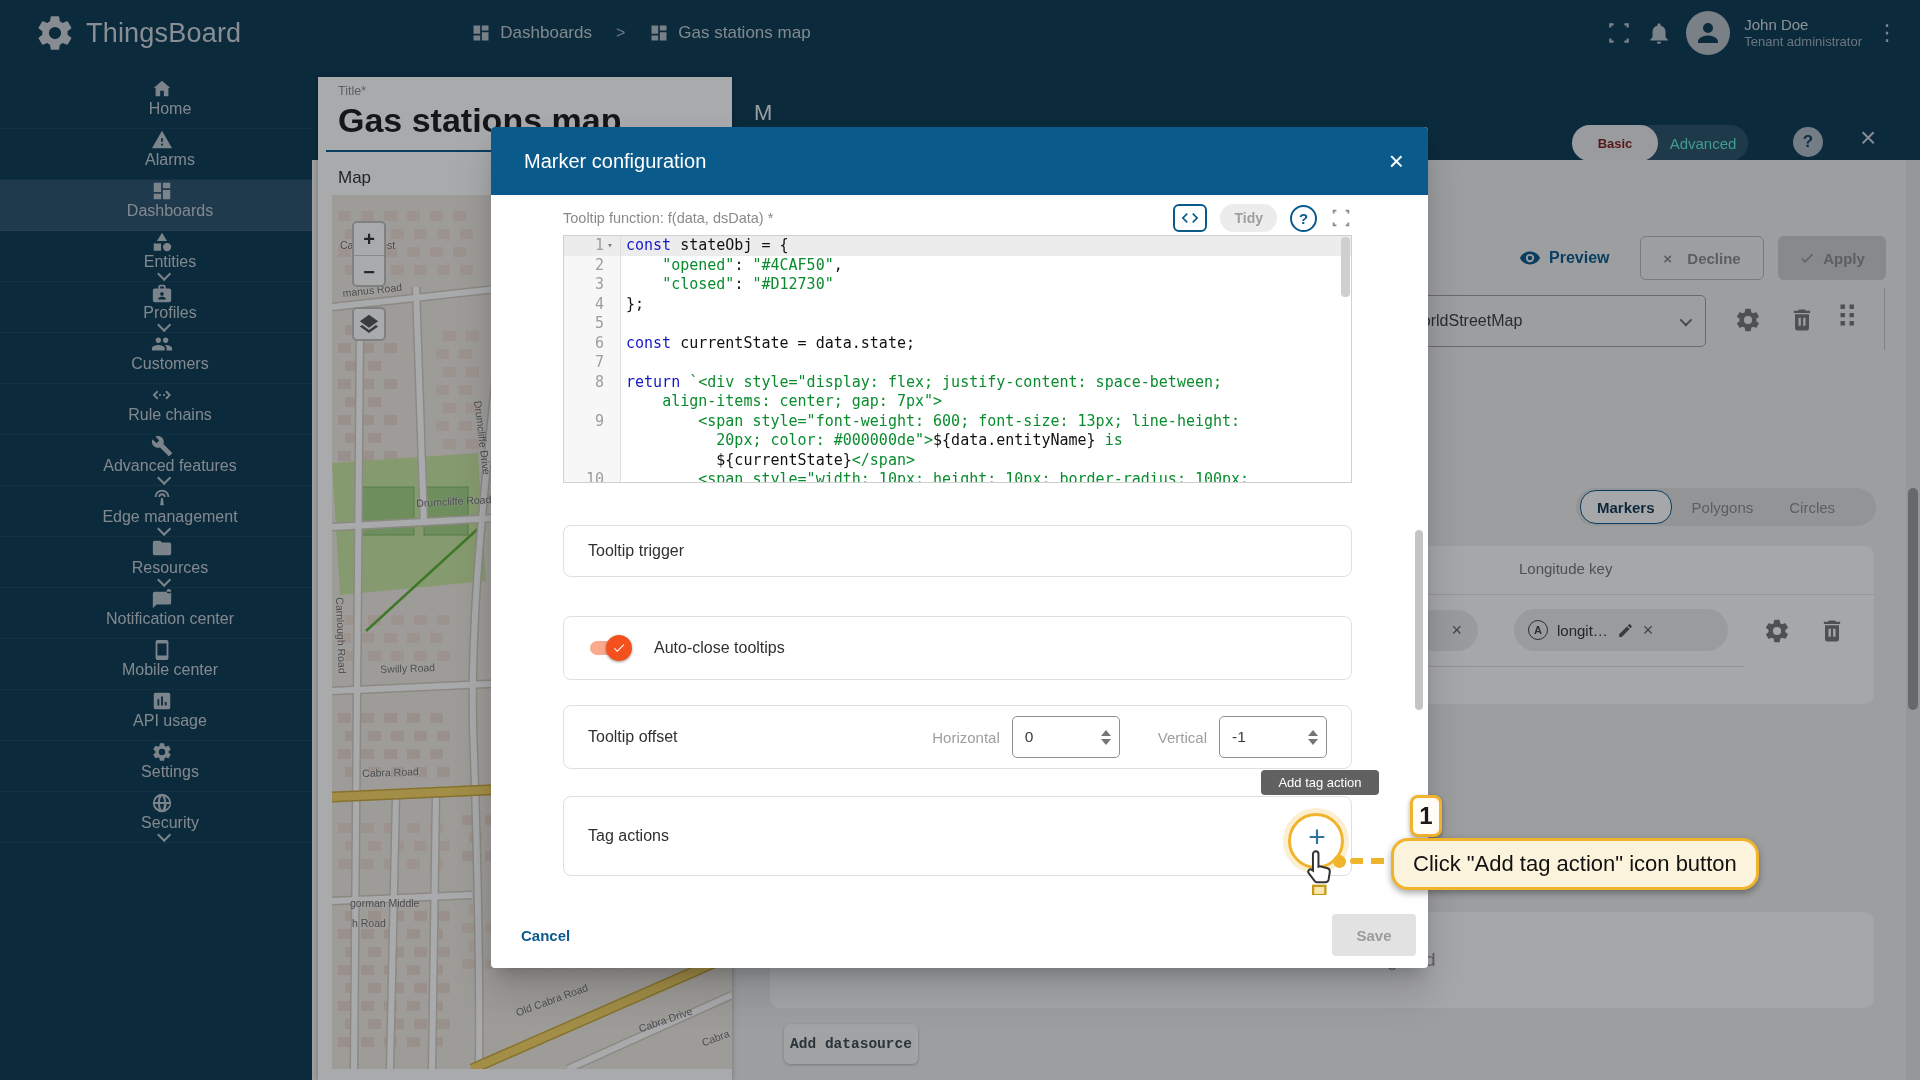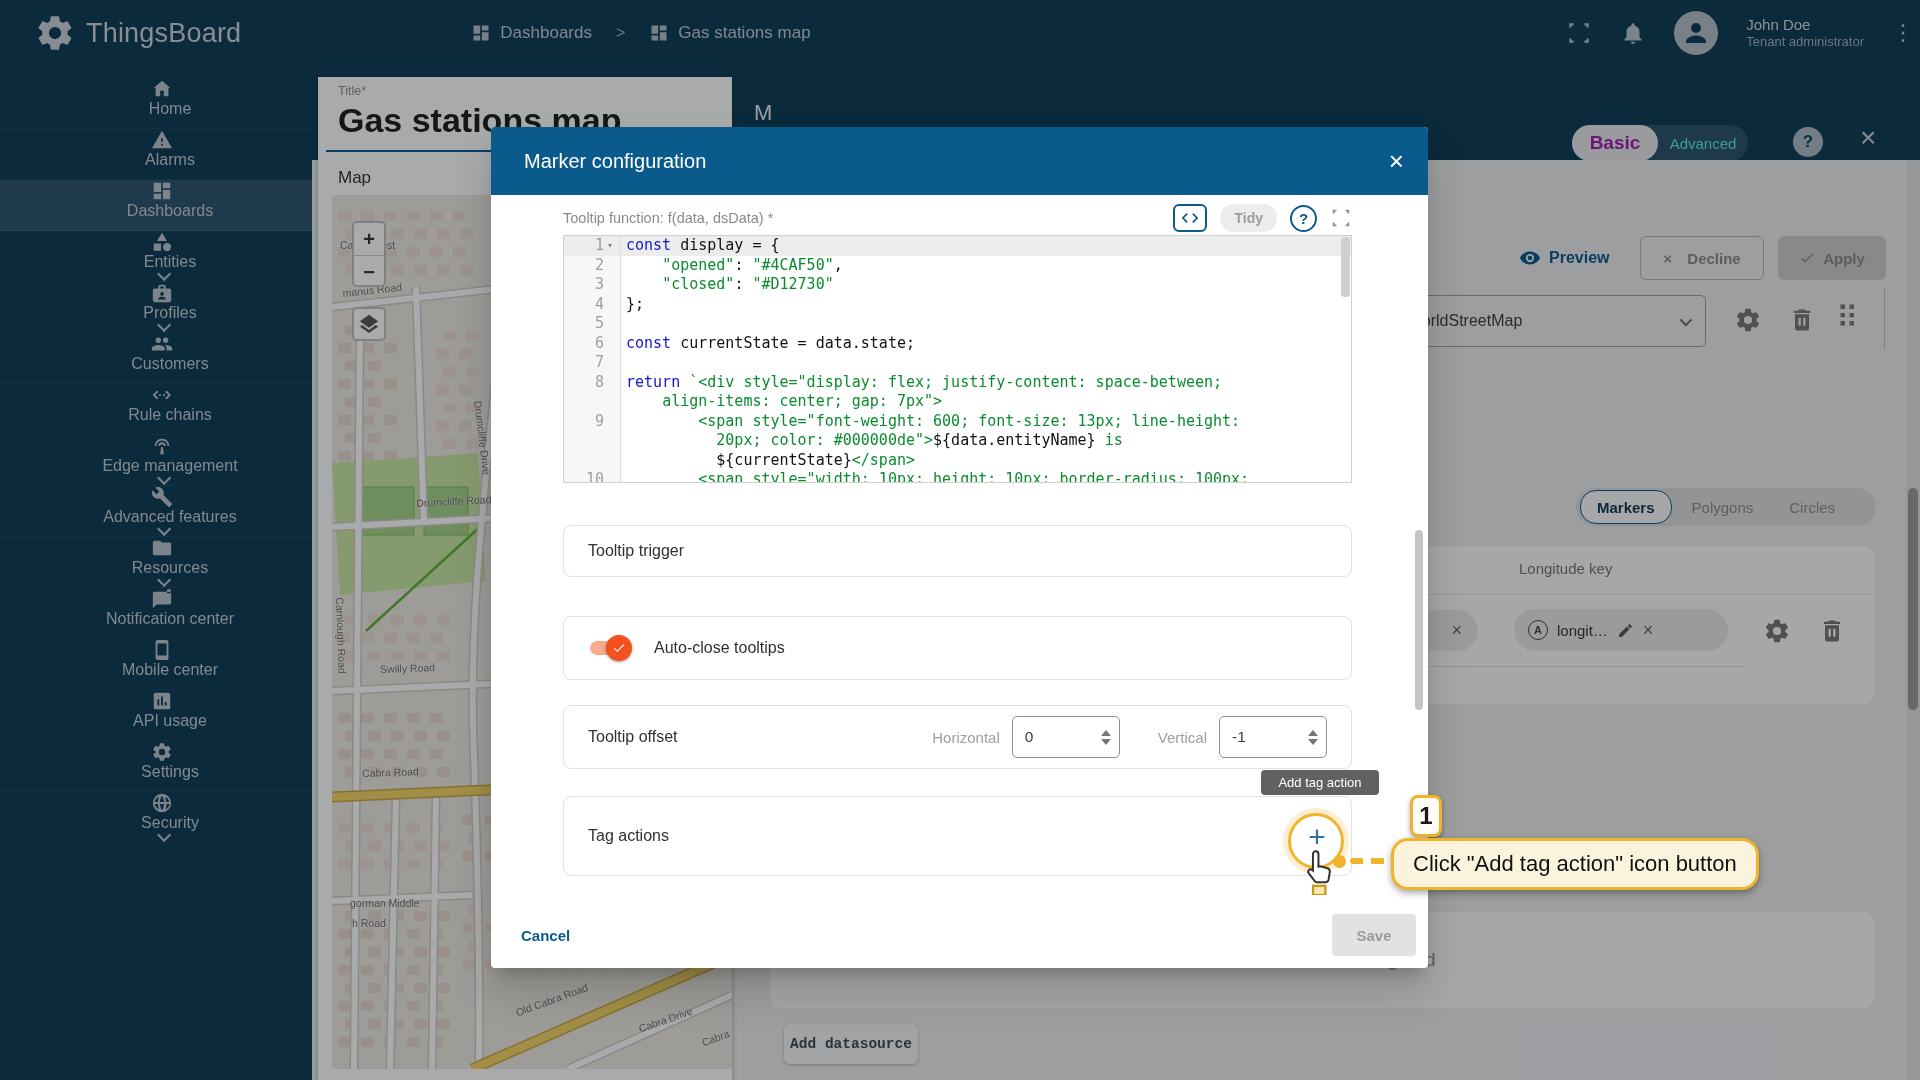--- a/index.html
+++ b/index.html
@@ -9,21 +9,21 @@
 
   
   #top-header { position:absolute; left:0; top:0; width:1920px; height:66px; background:#0d3b54; z-index:3; display:flex; align-items:center; }
   .logo-wrap { display:flex; align-items:center; margin-left:34px; color:#c9d2d8; }
   .logo-wrap svg { width:42px; height:42px; }
   .logo-text { font-size:27px; color:#ccd4d9; margin-left:10px; letter-spacing:.2px; }
   .crumbs { display:flex; align-items:center; margin-left:230px; color:#c2ccd2; }
   .crumb { display:flex; align-items:center; gap:9px; font-size:17px; font-weight:500; }
   .crumb svg { width:20px; height:20px; color:#b3bfc7; }
   .crumb-sep { margin:0 24px; font-size:16px; color:#a9b6be; }
-  .header-right { position:absolute; right:0; top:0; height:66px; display:flex; align-items:center; gap:28px; padding-right:12px; }
+  .header-right { position:absolute; right:0; top:0; height:66px; display:flex; align-items:center; gap:14px; padding-right:28px; }
   .hicon { color:#b9c4cc; width:26px; height:26px; }
   .hicon svg { width:26px; height:26px; }
   .avatar { width:44px; height:44px; border-radius:50%; background:#b6c0c7; display:flex; align-items:center; justify-content:center; color:#0d3b54; }
   .avatar svg { width:30px; height:30px; }
   .user-meta { line-height:1.25; }
   .user-name { font-size:15px; color:#d3dade; }
   .user-role { font-size:13px; color:#9fb0bb; }
   .vdots { color:#b9c4cc; font-size:22px; letter-spacing:0; line-height:8px; text-align:center; width:16px; }
 
   
@@ -31,21 +31,21 @@
   .side-item { height:51px; display:flex; align-items:center; padding:0 18px 0 30px; color:#c4ccd2; border-bottom:1px solid rgba(255,255,255,.06); cursor:pointer;flex-direction:column; }
   .side-item.active { background:#2c536c; }
   .side-ic { width:22px; height:22px; color:#b9c4cc; flex:none; }
   .side-label { margin-left:16px; font-size:16px; font-weight:500; flex:1; white-space:nowrap; }
   .chev { width:10px; height:10px; border-right:2px solid #b9c4cc; border-bottom:2px solid #b9c4cc; transform:rotate(45deg) translateY(-3px); flex:none; }
 
   
   #widget-strip { position:absolute; left:312px; top:66px; width:1608px; height:94px; background:#0d3b54; z-index:1; }
   .title-frag { position:absolute; left:442px; top:34px; color:#e7edf1; font-size:22px; font-weight:500; }
   .mode-toggle { position:absolute; left:1260px; top:59px; width:176px; height:36px; background:rgba(255,255,255,.12); border-radius:18px; display:flex; align-items:center; }
-  .mode-basic { width:86px; height:36px; background:#e6e9eb; border-radius:18px; color:#a21caf; font-size:19px; font-weight:600; display:flex; align-items:center; justify-content:center; }
+  .mode-basic { width:86px; height:36px; background:#e6e9eb; border-radius:18px; color:#7f1d1d; font-size:13px; font-weight:600; display:flex; align-items:center; justify-content:center; }
   .mode-adv { flex:1; text-align:center; color:#5eead4; font-size:15px; font-weight:500; }
   .strip-help { position:absolute; left:1481px; top:61px; width:30px; height:30px; border-radius:50%; background:#aebbc4; color:#12405c; font-size:17px; font-weight:700; display:flex; align-items:center; justify-content:center; }
   .strip-close { position:absolute; left:1548px; top:56px; color:#c8d1d7; font-size:28px; }
 
   #config-panel { position:absolute; left:312px; top:160px; width:1608px; height:920px; background:#ededed; z-index:1; }
   .cp-preview { position:absolute; left:1207px; top:87px; display:flex; align-items:center; gap:8px; color:#0b5a8c; font-weight:700; font-size:16px; }
   .cp-preview svg { width:22px; height:22px; }
   .cp-btn { position:absolute; height:44px; border-radius:6px; display:flex; align-items:center; justify-content:center; gap:8px; font-size:15px; font-weight:600; }
   .cp-decline { left:1328px; top:76px; width:124px; border:1px solid #b5b5b5; color:#8a8a8a; }
   .cp-apply { left:1466px; top:76px; width:108px; background:#cccccc; color:#8b8b8b; }
@@ -252,30 +252,30 @@
           <span class="side-label">Customers</span>
         </div>
         <div class="side-item">
           <svg class="side-ic" viewBox="0 0 24 24" fill="currentColor">
             <path d="M4.6 12 8 8.6 6.6 7.2 1.8 12l4.8 4.8L8 15.4zM15.4 8.6 19 12l-3.4 3.4 1.4 1.4 4.8-4.8-4.8-4.8zM9.8 13.2a1.2 1.2 0 1 1 0-2.4 1.2 1.2 0 0 1 0 2.4zm4.4 0a1.2 1.2 0 1 1 0-2.4 1.2 1.2 0 0 1 0 2.4z"></path>
           </svg>
           <span class="side-label">Rule chains</span>
         </div>
         <div class="side-item">
           <svg class="side-ic" viewBox="0 0 24 24" fill="currentColor">
+            <path d="M22.7 19l-9.1-9.1c.9-2.3.4-5-1.5-6.9-2-2-5-2.4-7.4-1.3L9 6 6 9 1.6 4.7C.4 7.1.9 10.1 2.9 12.1c1.9 1.9 4.6 2.4 6.9 1.5l9.1 9.1c.4.4 1 .4 1.4 0l2.3-2.3c.5-.4.5-1.1.1-1.4z"></path>
+          </svg>
+          <span class="side-label">Advanced features</span>
+          <span class="chev"></span>
+        </div>
+        <div class="side-item">
+          <svg class="side-ic" viewBox="0 0 24 24" fill="currentColor">
             <path d="M12 4a8 8 0 0 0-8 8h2a6 6 0 0 1 12 0h2a8 8 0 0 0-8-8zm0 4a4 4 0 0 0-4 4h2a2 2 0 0 1 4 0h2a4 4 0 0 0-4-4zm-1 5h2l1 8h-4z"></path>
           </svg>
           <span class="side-label">Edge management</span>
-          <span class="chev"></span>
-        </div>
-        <div class="side-item">
-          <svg class="side-ic" viewBox="0 0 24 24" fill="currentColor">
-            <path d="M22.7 19l-9.1-9.1c.9-2.3.4-5-1.5-6.9-2-2-5-2.4-7.4-1.3L9 6 6 9 1.6 4.7C.4 7.1.9 10.1 2.9 12.1c1.9 1.9 4.6 2.4 6.9 1.5l9.1 9.1c.4.4 1 .4 1.4 0l2.3-2.3c.5-.4.5-1.1.1-1.4z"></path>
-          </svg>
-          <span class="side-label">Advanced features</span>
           <span class="chev"></span>
         </div>
         <div class="side-item">
           <svg class="side-ic" viewBox="0 0 24 24" fill="currentColor">
             <path d="M10 4H4a2 2 0 0 0-2 2v12a2 2 0 0 0 2 2h16a2 2 0 0 0 2-2V8a2 2 0 0 0-2-2h-8z"></path>
           </svg>
           <span class="side-label">Resources</span>
           <span class="chev"></span>
         </div>
         <div class="side-item">
@@ -905,21 +905,21 @@
         <span class="tidy-btn">Tidy</span>
         <span class="help-btn">?</span>
         <span class="fs-btn"><svg viewBox="0 0 24 24" fill="currentColor">
               <path d="M7 3H3v4h2V5h2zm10 0h4v4h-2V5h-2zM7 21H3v-4h2v2h2zm10 0h4v-4h-2v2h-2z"></path>
             </svg></span>
       </span>
     </div>
 
     <div id="code-editor">
       <div id="code-rows">
-          <div class="c-row c-active"><span class="c-gut"><span class="c-num">1</span><span class="c-fold">▾</span></span><span class="c-line"><span class="c-k">const</span><span class="c-p"> display = {</span></span></div>
+          <div class="c-row c-active"><span class="c-gut"><span class="c-num">1</span><span class="c-fold">▾</span></span><span class="c-line"><span class="c-k">const</span><span class="c-p"> stateObj = {</span></span></div>
           <div class="c-row"><span class="c-gut"><span class="c-num">2</span><span class="c-fold"></span></span><span class="c-line"><span class="c-p">    </span><span class="c-s">"opened"</span><span class="c-p">: </span><span class="c-s">"#4CAF50"</span><span class="c-p">,</span></span></div>
           <div class="c-row"><span class="c-gut"><span class="c-num">3</span><span class="c-fold"></span></span><span class="c-line"><span class="c-p">    </span><span class="c-s">"closed"</span><span class="c-p">: </span><span class="c-s">"#D12730"</span></span></div>
           <div class="c-row"><span class="c-gut"><span class="c-num">4</span><span class="c-fold"></span></span><span class="c-line"><span class="c-p">};</span></span></div>
           <div class="c-row"><span class="c-gut"><span class="c-num">5</span><span class="c-fold"></span></span><span class="c-line"></span></div>
           <div class="c-row"><span class="c-gut"><span class="c-num">6</span><span class="c-fold"></span></span><span class="c-line"><span class="c-k">const</span><span class="c-p"> currentState = data.state;</span></span></div>
           <div class="c-row"><span class="c-gut"><span class="c-num">7</span><span class="c-fold"></span></span><span class="c-line"></span></div>
           <div class="c-row"><span class="c-gut"><span class="c-num">8</span><span class="c-fold"></span></span><span class="c-line"><span class="c-k">return</span><span class="c-p"> </span><span class="c-s">`&lt;div style="display: flex; justify-content: space-between;</span></span></div>
           <div class="c-row"><span class="c-gut"><span class="c-num"></span><span class="c-fold"></span></span><span class="c-line"><span class="c-p">    </span><span class="c-s">align-items: center; gap: 7px"&gt;</span></span></div>
           <div class="c-row"><span class="c-gut"><span class="c-num">9</span><span class="c-fold"></span></span><span class="c-line"><span class="c-p">        </span><span class="c-s">&lt;span style="font-weight: 600; font-size: 13px; line-height:</span></span></div>
           <div class="c-row"><span class="c-gut"><span class="c-num"></span><span class="c-fold"></span></span><span class="c-line"><span class="c-p">          </span><span class="c-s">20px; color: #000000de"&gt;</span><span class="c-v">${data.entityName}</span><span class="c-s"> is</span></span></div>

